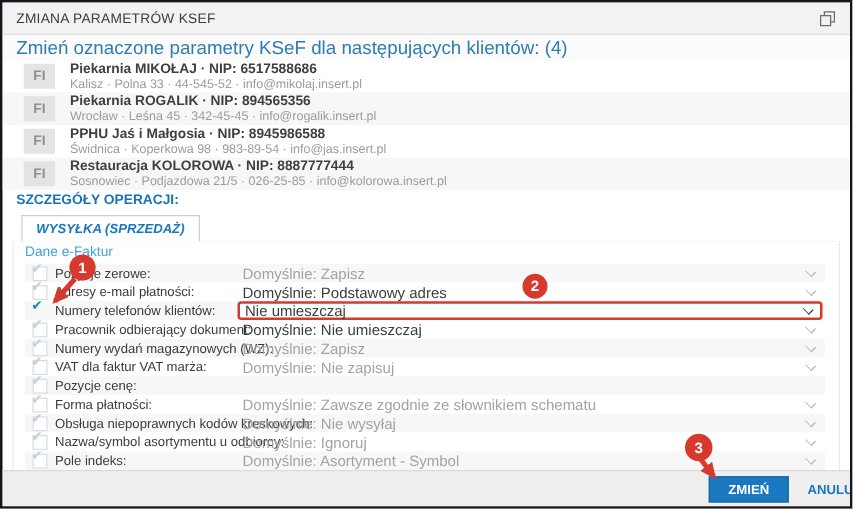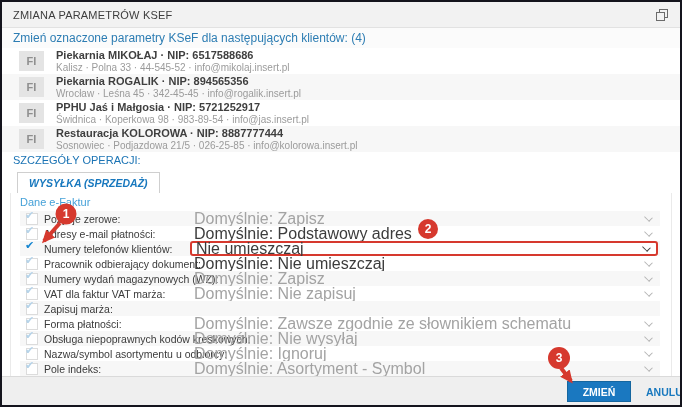--- a/index.html
+++ b/index.html
@@ -4,48 +4,48 @@
 <style>
   html,body{margin:0;padding:0;background:#d8d8d8;font-family:"Liberation Sans","DejaVu Sans",sans-serif;}
   .window{position:relative;width:682px;height:407px;box-sizing:border-box;border:2px solid #14141d;background:#fff;overflow:hidden;}
   
   .titlebar{position:absolute;top:0;left:0;right:0;height:25px;background:#f2f2f2;border-bottom:1px solid #e2e2e2;display:flex;align-items:center;}
   .title{font-size:11px;font-weight:normal;color:#3d3d3d;padding-left:11px;letter-spacing:.2px;}
   .restore{position:absolute;right:12px;top:7px;width:12px;height:12px;cursor:pointer;}
   .restore .sq-back{position:absolute;right:0;top:0;width:7px;height:7px;border:1px solid #6b6b6b;}
   .restore .sq-front{position:absolute;left:0;bottom:0;width:7px;height:7px;border:1px solid #6b6b6b;background:#f2f2f2;}
   
-  .subtitle{position:absolute;top:26px;left:0;right:0;height:20px;background:#fbfbfb;display:flex;align-items:center;padding-left:11px;font-size:12px;color:#2d7db3;}
+  .subtitle{position:absolute;top:26px;left:0;right:0;height:20px;background:#fbfbfb;display:flex;align-items:center;padding-left:11px;font-size:15px;color:#2d7db3;}
   
   .clients{position:absolute;top:46px;left:0;right:0;}
   .client-row{position:relative;height:26px;background:#fff;}
   .client-row.alt{background:#f7f7f7;}
   .fi-badge{position:absolute;left:17px;top:3px;width:25px;height:20px;background:#e4e4e4;color:#8f8f8f;font-size:11px;font-weight:600;display:flex;align-items:center;justify-content:center;}
   .client-text{position:absolute;left:54px;top:1px;white-space:nowrap;}
   .client-name{font-size:11px;font-weight:600;color:#3f3f3f;line-height:13px;}
   .client-details{font-size:10px;color:#9b9b9b;line-height:11px;}
   
-  .details-heading{position:absolute;top:152px;left:11px;font-size:11px;font-weight:normal;color:#1a73b4;}
+  .details-heading{position:absolute;top:152px;left:11px;font-size:11px;font-weight:bold;color:#1a73b4;}
   
   .tabstrip{position:absolute;top:170px;left:8px;right:8px;height:21px;border-bottom:1px solid #d2d2d2;}
   .tab{position:absolute;left:7px;top:0;height:21px;box-sizing:border-box;background:#fff;border:1px solid #cfcfcf;border-bottom:none;padding:0 11px;display:flex;align-items:center;z-index:2;cursor:pointer;}
   .tab-label{font-size:10.5px;font-weight:bold;color:#1878be;font-style:italic;}
   
   .panel{position:absolute;top:191px;left:8px;right:8px;height:183px;background:#fff;border-left:1px solid #eaeaea;border-right:1px solid #eaeaea;}
   .section-label{position:absolute;top:194px;left:18px;font-size:11px;color:#45a1d8;}
   
   .fields{position:absolute;top:209px;left:18px;right:20px;}
   .field-row{position:relative;height:15px;background:#fff;}
   .field-row.alt{background:#f7f7f7;}
   .checkbox{position:absolute;left:6px;top:2px;width:10px;height:10px;background:#fff;border:1px solid #dcdcdc;cursor:pointer;}
   .check{position:absolute;left:-2px;top:-4px;font-size:11px;font-weight:bold;color:#b5d3e9;line-height:11px;}
   .checkbox.checked{border-color:transparent;background:transparent;}
   .checkbox.checked .check{color:#1585d0;}
   .field-label{position:absolute;left:24px;top:0;height:15px;display:flex;align-items:center;font-size:10.5px;color:#3b3b3b;white-space:nowrap;}
-  .field-value{position:absolute;left:170px;top:0;right:2px;height:15px;box-sizing:border-box;display:flex;align-items:center;justify-content:space-between;padding:0 6px 0 4px;font-size:16px;color:#3c3c3c;cursor:pointer;gap:30px;}
+  .field-value{position:absolute;left:170px;top:0;right:2px;height:15px;box-sizing:border-box;display:flex;align-items:center;justify-content:space-between;padding:0 6px 0 4px;font-size:12px;color:#3c3c3c;cursor:pointer;gap:30px;}
   .field-value.muted .value-text{color:#a3a3a3;}
   .value-text{white-space:nowrap;overflow:hidden;}
   .chevron{width:6px;height:6px;border-right:1.4px solid #b3b3b3;border-bottom:1.4px solid #b3b3b3;transform:rotate(45deg) scaleY(.75);margin-top:-3px;flex:none;}
   .field-row.sel .field-value{background:#fff;border:2px solid #d6392e;border-radius:3px;}
   .field-row.sel .chevron{border-color:#3c3c3c;}
   
   .footer{position:absolute;left:0;right:0;bottom:0;top:374px;background:#efefef;border-top:1px solid #dadada;}
   .btn-primary{position:absolute;left:565px;top:379px;width:64px;height:21px;background:#1a78c0;border:1px solid #15669f;color:#fff;font-family:inherit;font-size:10.5px;font-weight:bold;cursor:pointer;}
   .btn-link{position:absolute;left:644px;top:384px;font-size:10.5px;font-weight:bold;color:#1878be;cursor:pointer;}
   
@@ -81,21 +81,21 @@
         <span class="fi-badge">FI</span>
         <div class="client-text">
           <div class="client-name">Piekarnia ROGALIK · NIP: 894565356</div>
           <div class="client-details">Wrocław · Leśna 45 · 342-45-45 · info@rogalik.insert.pl</div>
         </div>
       </div>
 
       <div class="client-row">
         <span class="fi-badge">FI</span>
         <div class="client-text">
-          <div class="client-name">PPHU Jaś i Małgosia · NIP: 5721252917</div>
+          <div class="client-name">PPHU Jaś i Małgosia · NIP: 8945986588</div>
           <div class="client-details">Świdnica · Koperkowa 98 · 983-89-54 · info@jas.insert.pl</div>
         </div>
       </div>
 
       <div class="client-row alt">
         <span class="fi-badge">FI</span>
         <div class="client-text">
           <div class="client-name">Restauracja KOLOROWA · NIP: 8887777444</div>
           <div class="client-details">Sosnowiec · Podjazdowa 21/5 · 026-25-85 · info@kolorowa.insert.pl</div>
         </div>
@@ -178,21 +178,21 @@
         <span class="field-value muted">
           <span class="value-text">Domyślnie: Nie zapisuj</span>
           <span class="chevron"></span>
         </span>
       </div>
 
       <div class="field-row alt">
         <span class="checkbox">
           <span class="check">✔</span>
         </span>
-        <span class="field-label">Zapisuj marża:</span>
+        <span class="field-label">Pozycje cenę:</span>
       </div>
 
       <div class="field-row">
         <span class="checkbox">
           <span class="check">✔</span>
         </span>
         <span class="field-label">Forma płatności:</span>
         <span class="field-value muted">
           <span class="value-text">Domyślnie: Zawsze zgodnie ze słownikiem schematu</span>
           <span class="chevron"></span>

